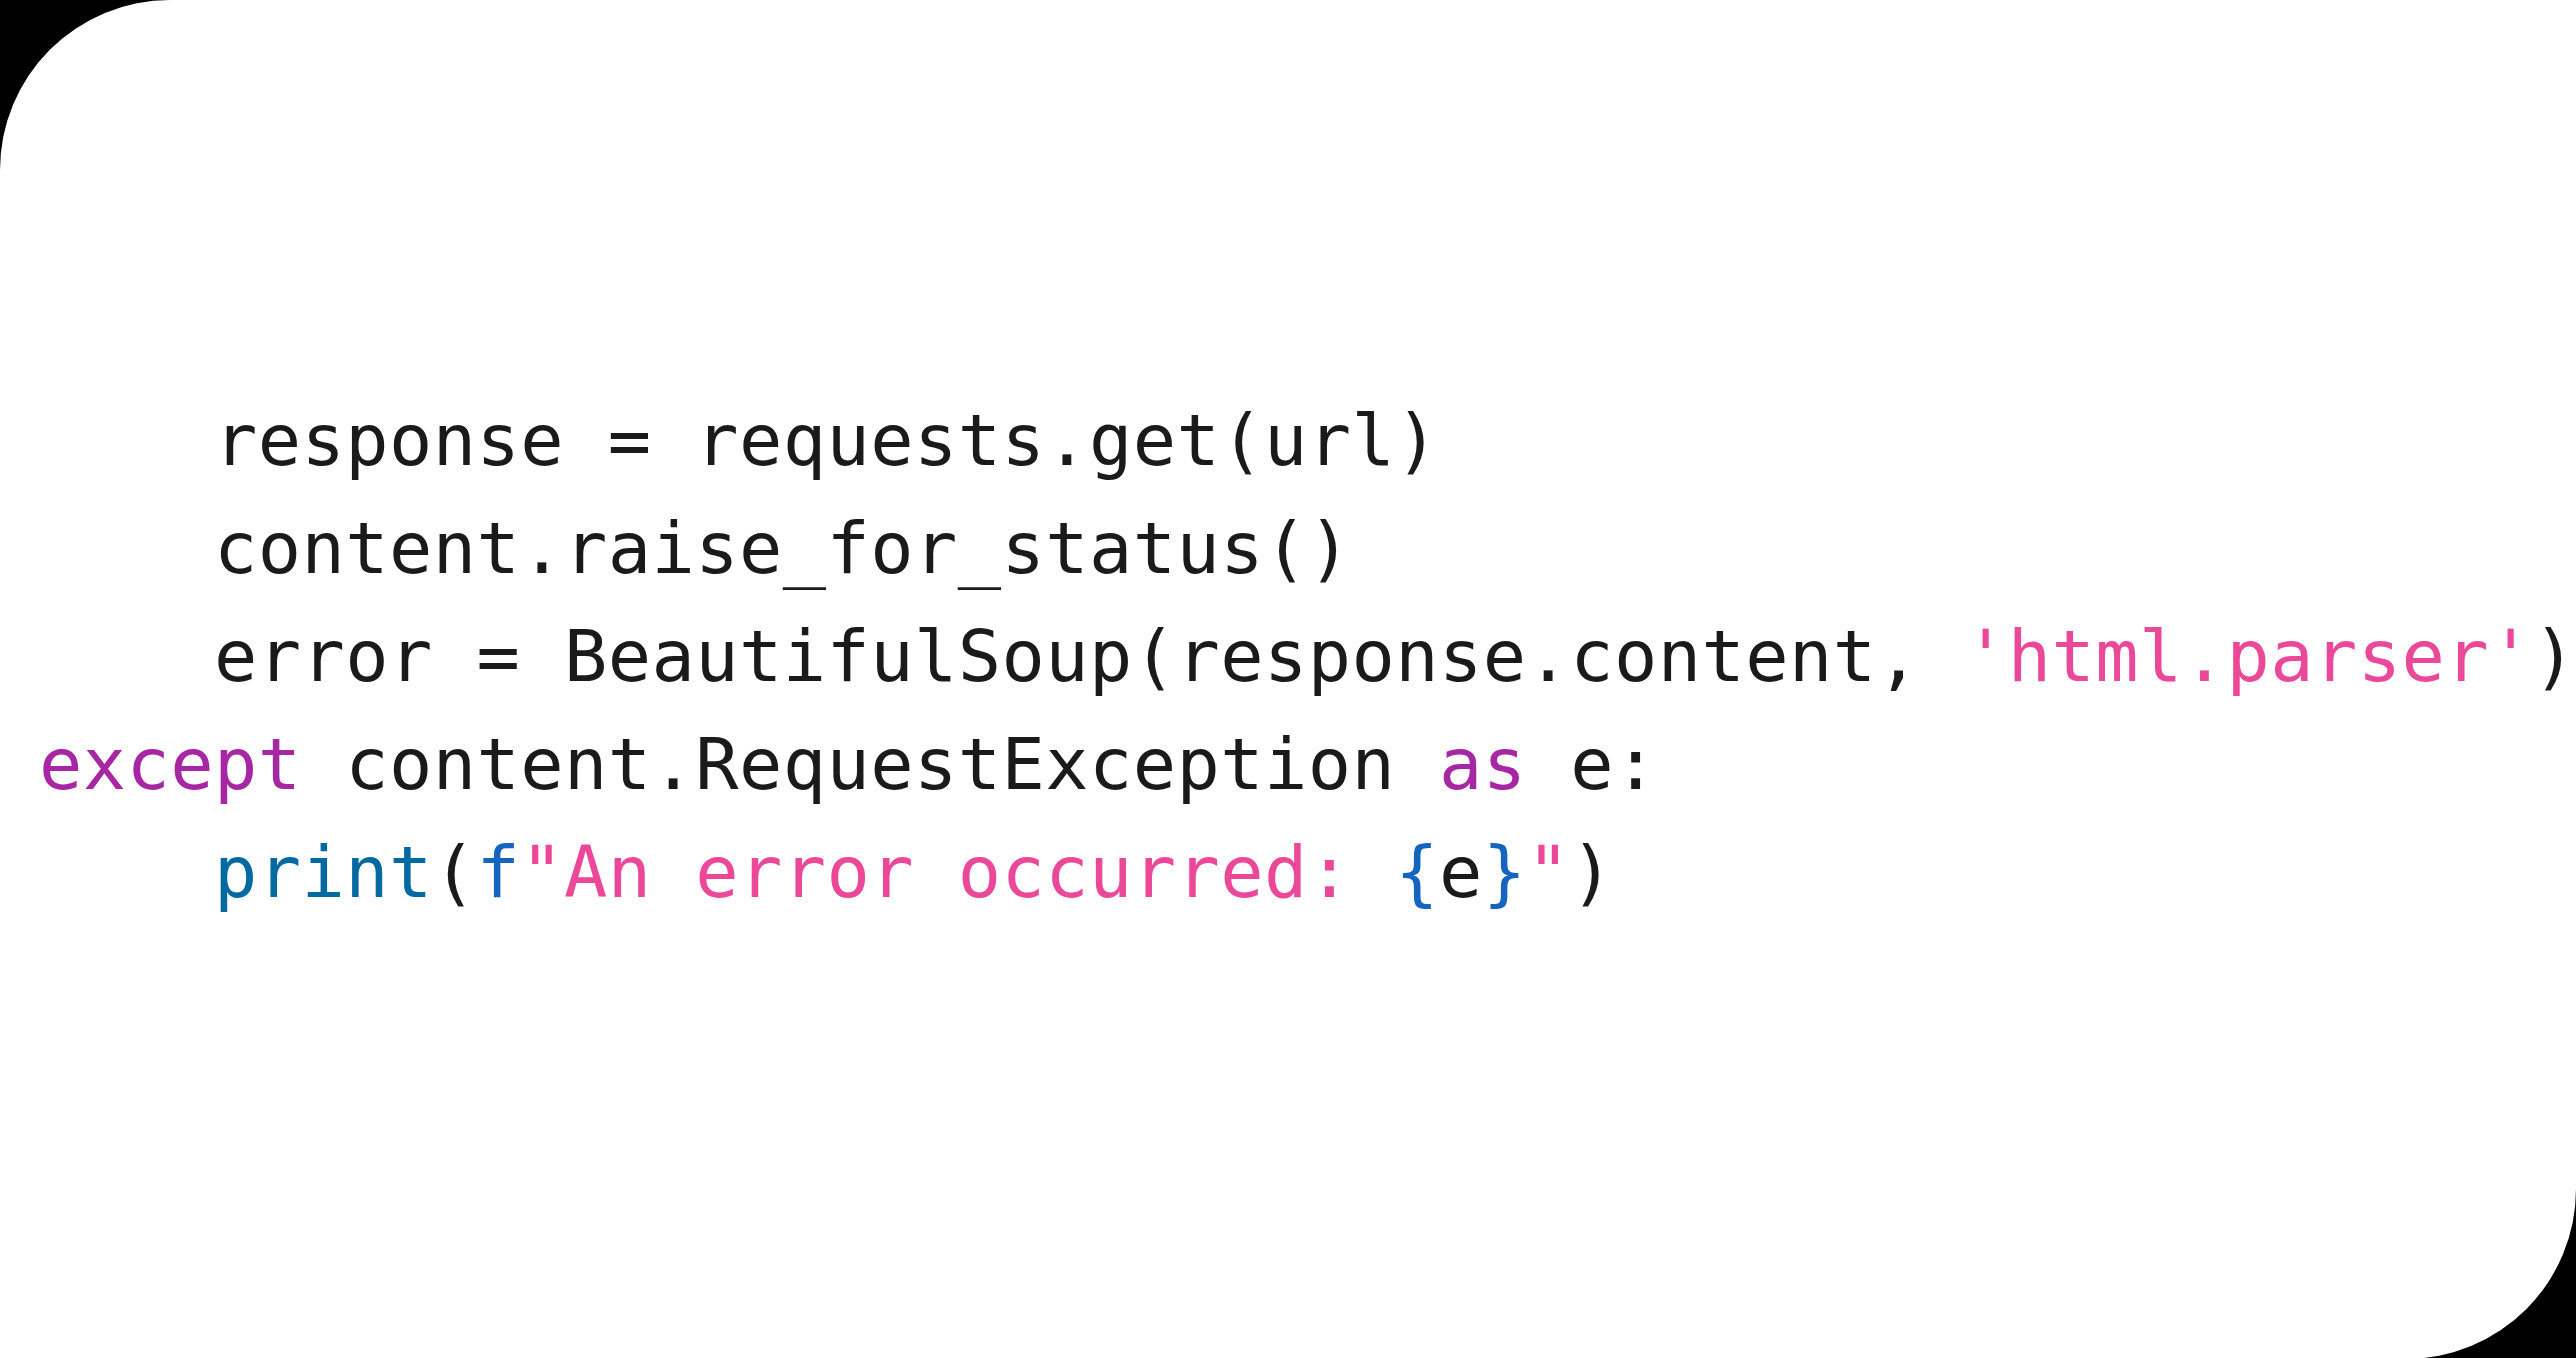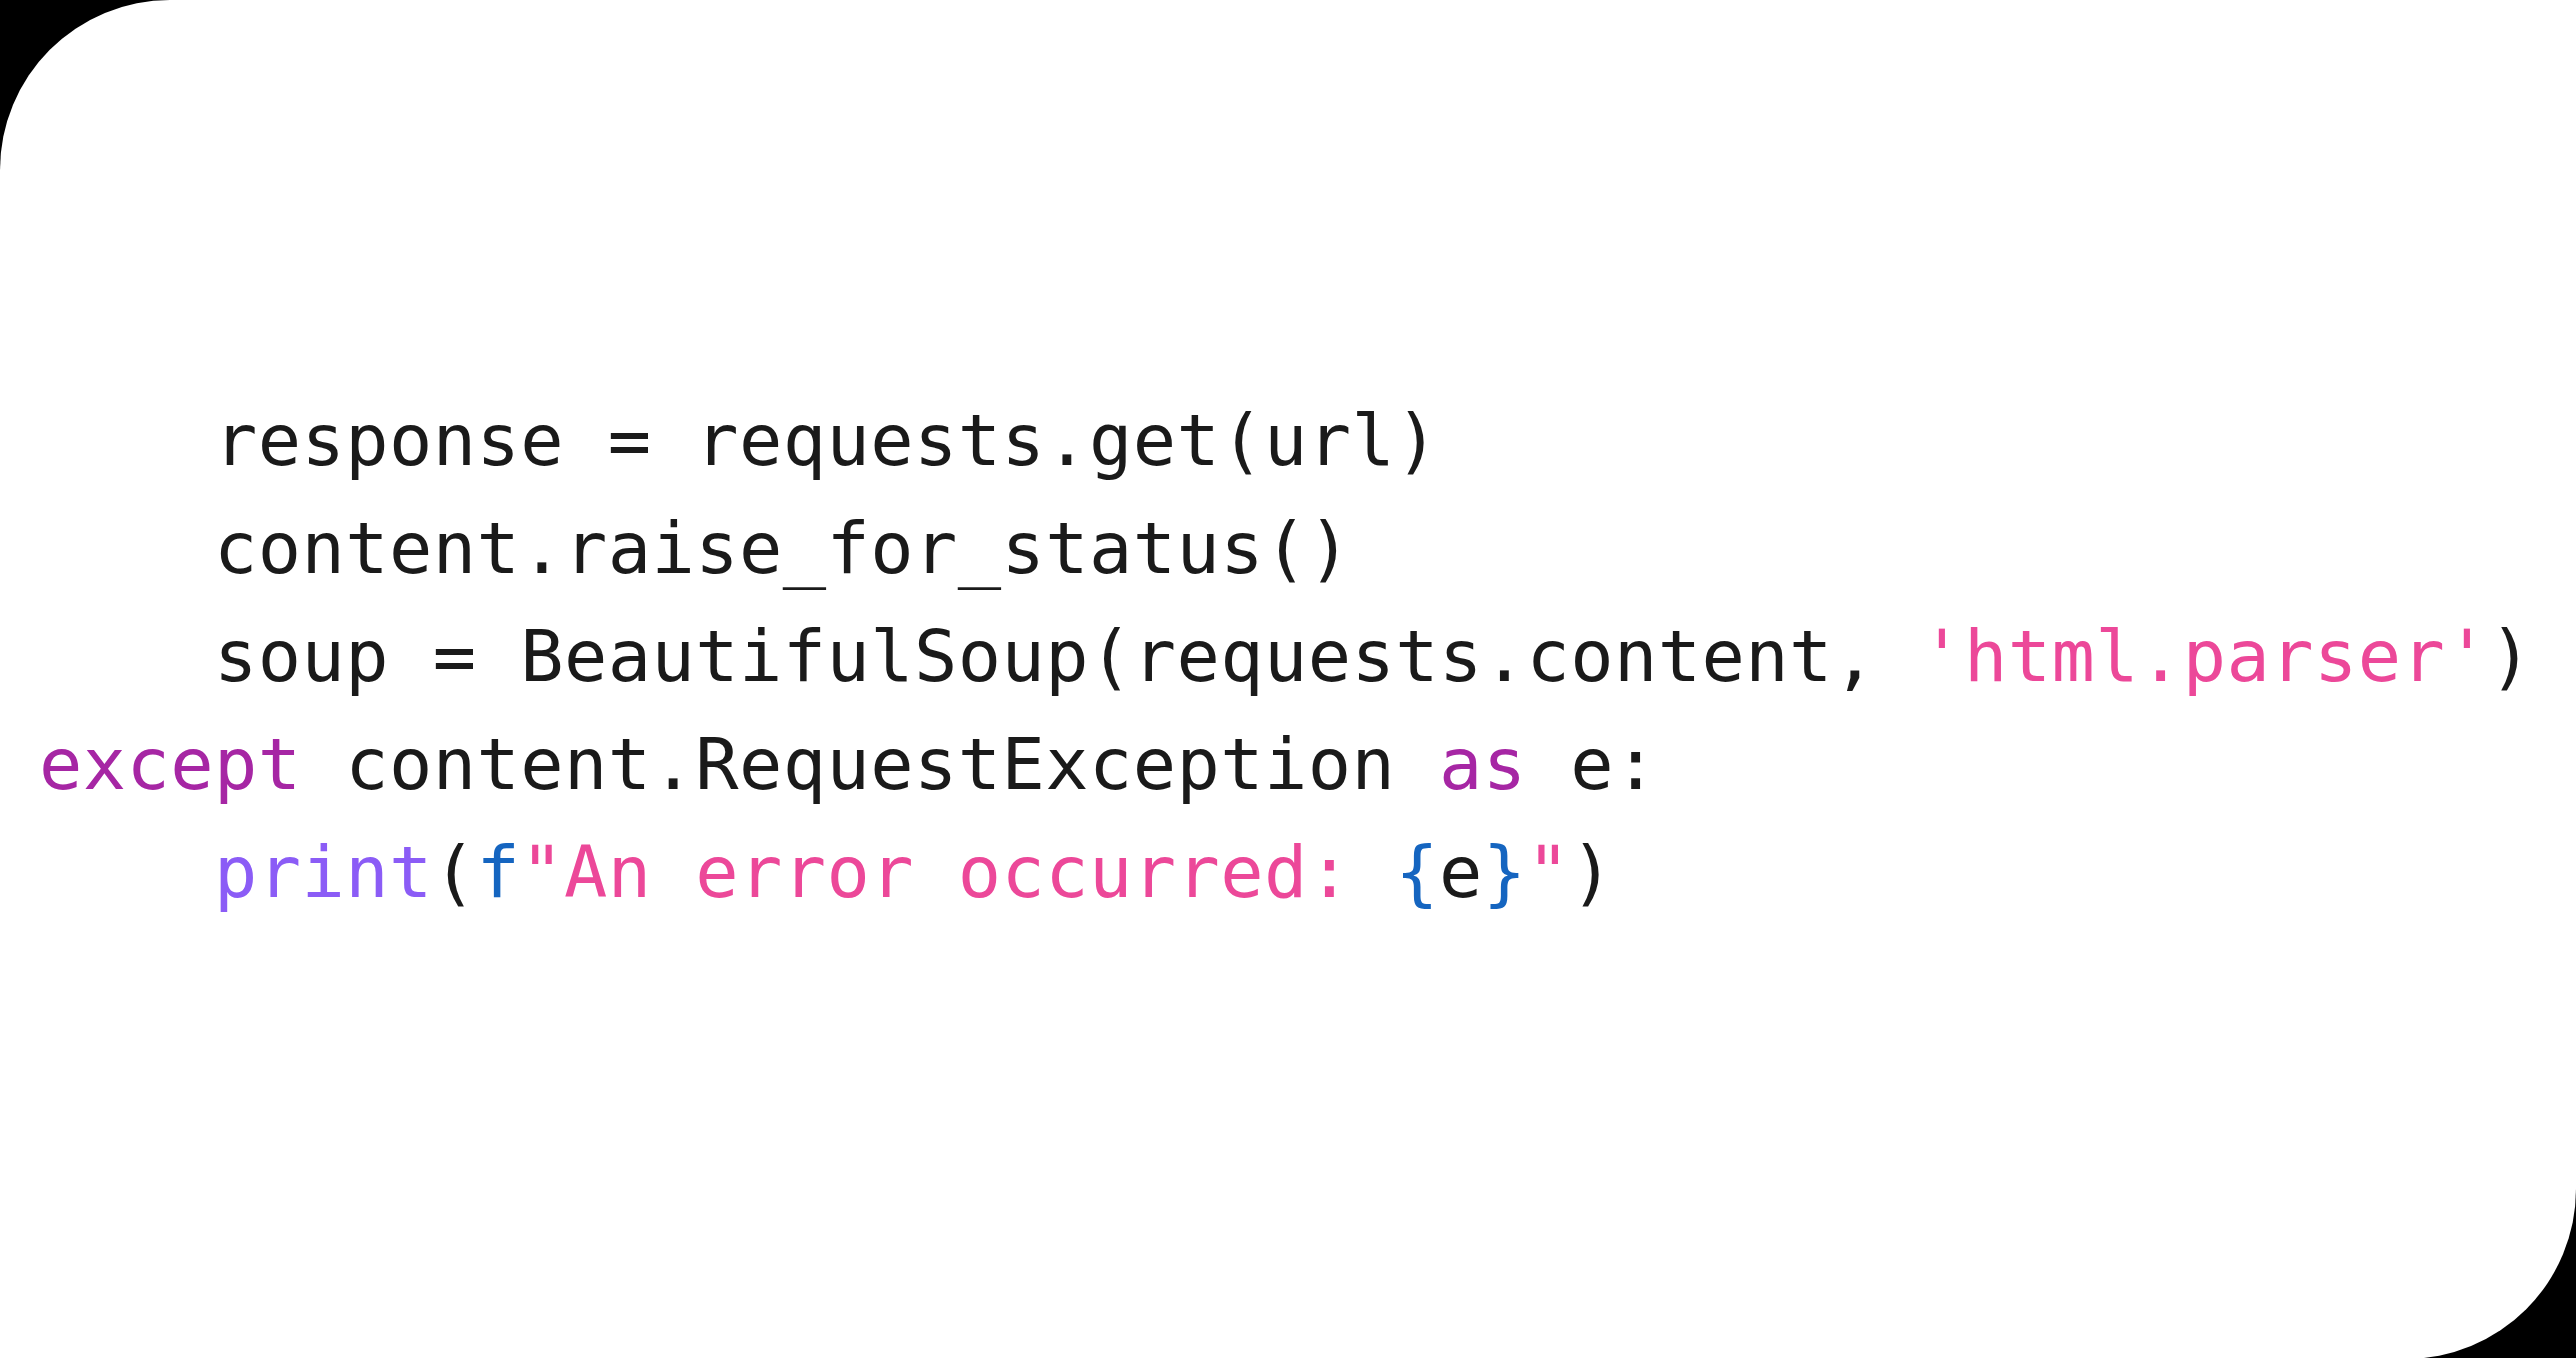--- a/index.html
+++ b/index.html
@@ -41,26 +41,26 @@
     .str {
       color: #ec4899;
     }
     .fstr-prefix {
       color: #1565c0;
     }
     .fstr-brace {
       color: #1565c0;
     }
     .builtin {
-      color: #8b5cf6;
+      color: #0369a1;
     }
   </style>
 </head>
 <body>
 
 <div class="viewport">
   <pre class="code-block" id="code-render">    <span>response = requests.get(url)</span>
     <span>content.raise_for_status()</span>
-    <span>soup = BeautifulSoup(requests.content, </span><span class="str">'html.parser'</span><span>)</span>
+    <span>error = BeautifulSoup(response.content, </span><span class="str">'html.parser'</span><span>)</span>
 <span class="kw">except</span><span> content.RequestException </span><span class="kw">as</span><span> e:</span>
     <span class="builtin">print</span><span>(</span><span class="fstr-prefix">f</span><span class="str">"An error occurred: </span><span class="fstr-brace">{</span><span>e</span><span class="fstr-brace">}</span><span class="str">"</span><span>)</span></pre>
 </div>
 
 
 </body></html>

